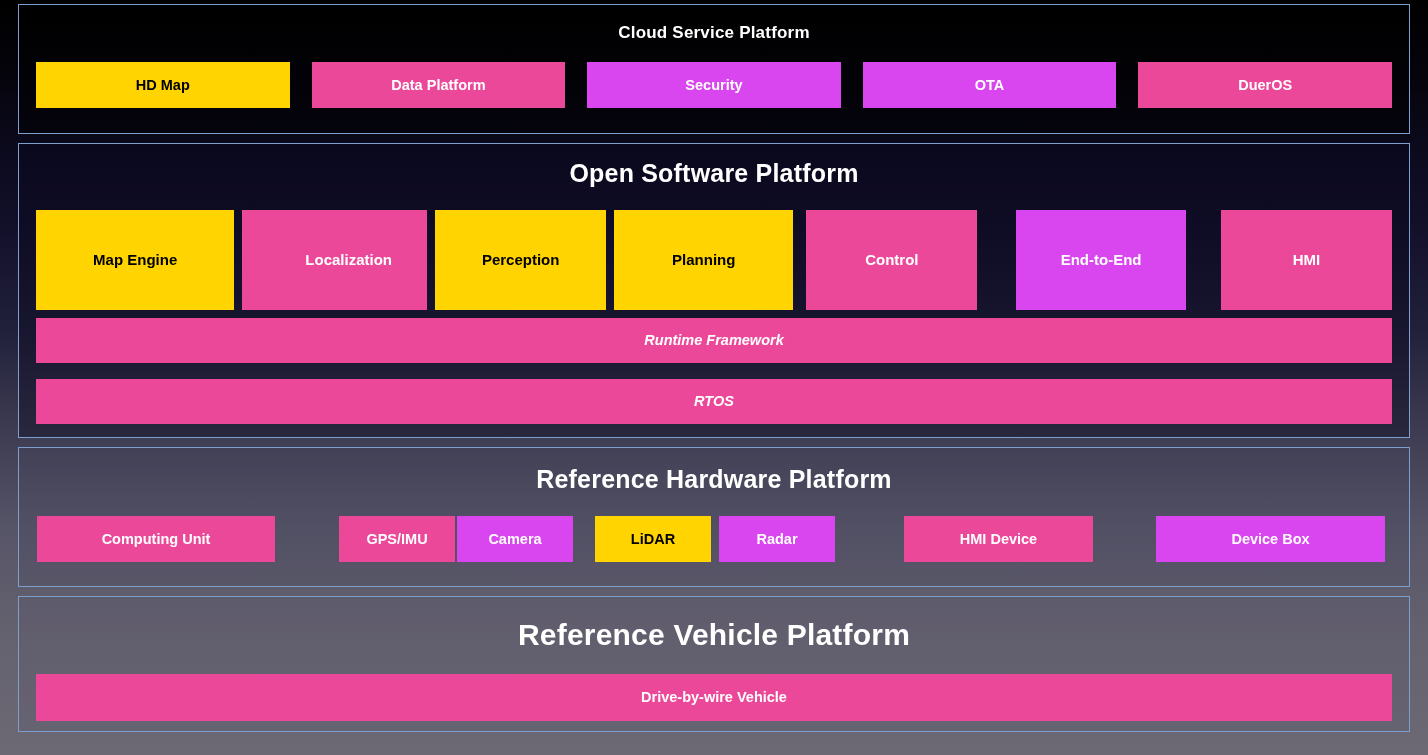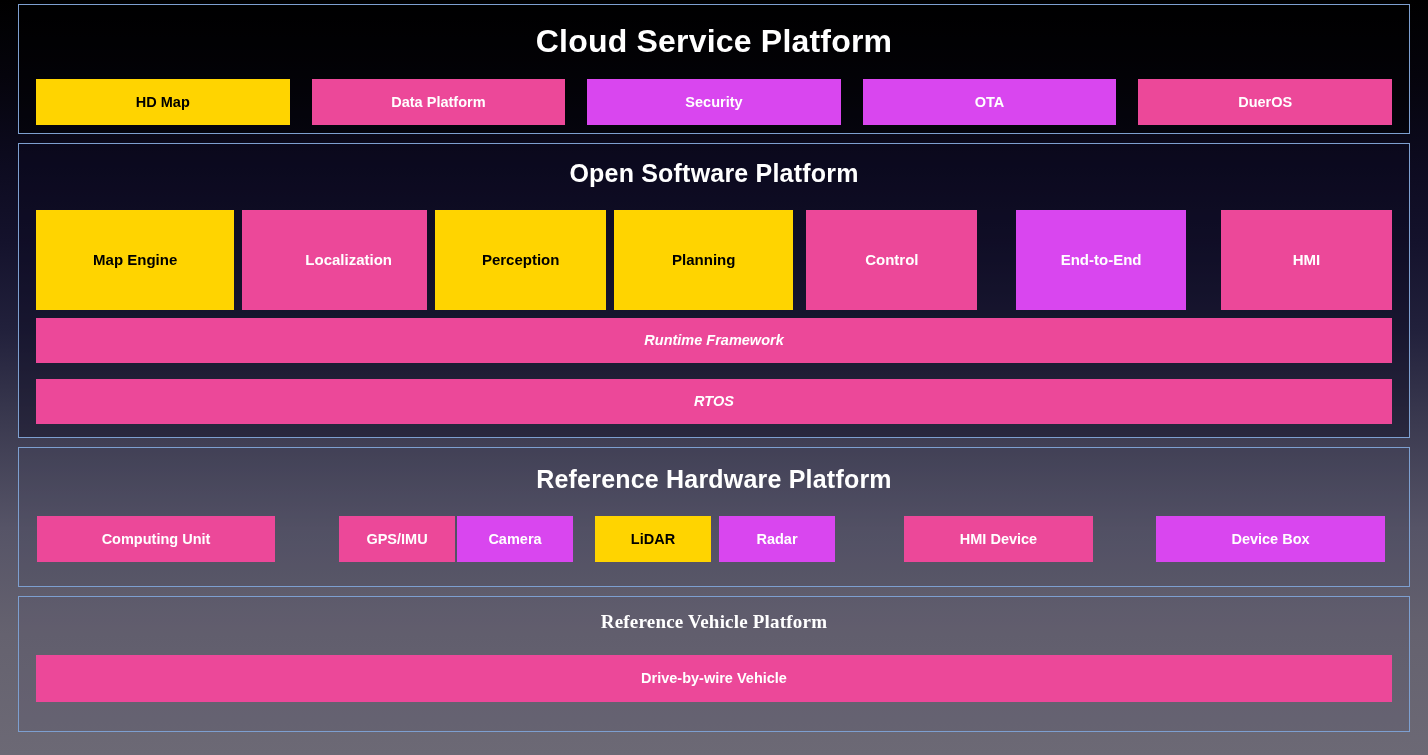--- a/index.html
+++ b/index.html
@@ -51,21 +51,21 @@
     color: #ffffff;
     letter-spacing: 0.2px;
   }
 
   
   .panel-cloud {
     height: 130px;
     margin-bottom: 9px;
     background: rgba(0,0,0,0.45);
   }
-  .panel-cloud .panel-title { font-size: 32px; margin-top: 18px; }
+  .panel-cloud .panel-title { font-size: 17px; margin-top: 18px; }
 
   .row-cloud {
     display: flex;
     gap: 22px;
     padding: 0 17px;
     margin-top: 19px;
   }
   .row-cloud .tile {
     flex: 1 1 0;
     height: 46px;
@@ -125,21 +125,21 @@
   .hw-lidar     { left: 576px;  width: 116px; }
   .hw-radar     { left: 700px;  width: 116px; }
   .hw-hmidevice { left: 885px;  width: 189px; }
   .hw-blackbox  { left: 1137px; width: 229px; }
 
   
   .panel-vehicle {
     height: 136px;
     background: rgba(85,82,104,0.20);
   }
-  .panel-vehicle .panel-title { font-size: 19px; margin-top: 14px; font-family: Liberation Serif, serif; }
+  .panel-vehicle .panel-title { font-size: 30px; margin-top: 21px; }
 
   .row-vehicle {
     padding: 0 17px;
     margin-top: 22px;
   }
   .row-vehicle .tile { width: 100%; height: 47px; }
 
   
   .tile {
     display: flex;

